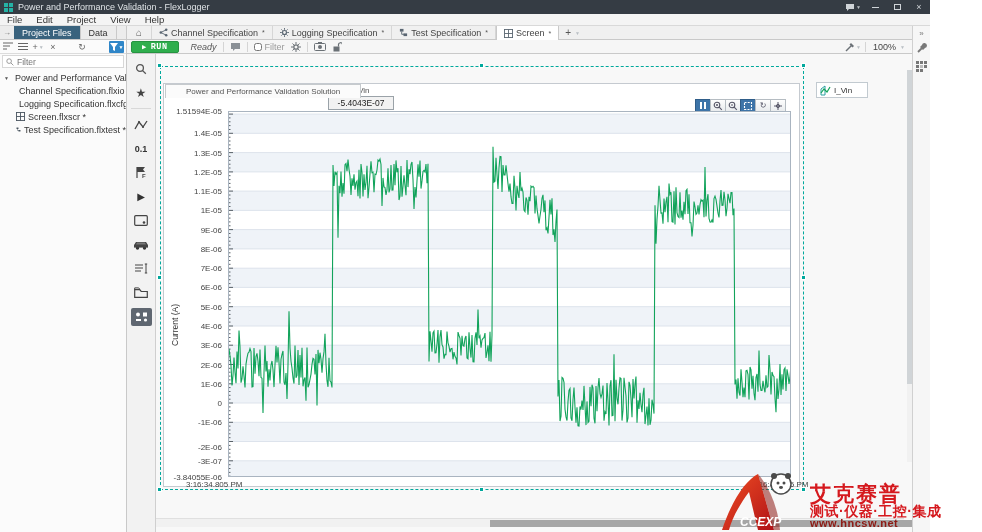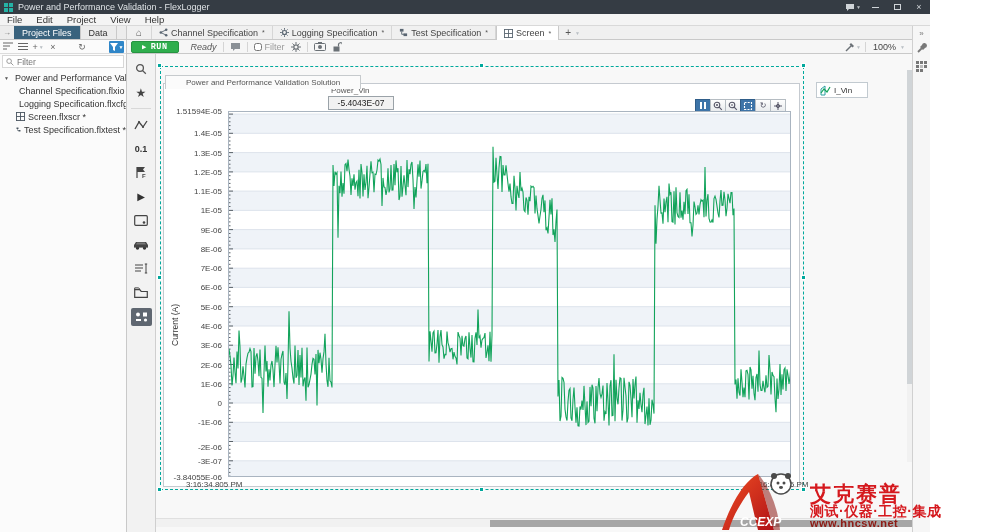--- a/index.html
+++ b/index.html
@@ -73,21 +73,21 @@
   .pal-tile{width:21px;height:18px;background:#5f6771;border-radius:2px;display:flex;align-items:center;justify-content:center}
 
   .canvas{flex:1;position:relative;background:#f8f8f8;min-width:0;overflow:hidden}
 
   
   .sel-outline{position:absolute;left:4px;top:12px;width:644px;height:424px;border:1px dashed #00a89c;pointer-events:none}
   .handle{position:absolute;width:5px;height:5px;background:#00a89c;border:1px solid #fff}
 
   
   .chart-widget{position:absolute;left:7px;top:16px;width:637px;height:417px}
-  .cw-tab{position:absolute;left:2px;top:5px;height:14px;z-index:2;background:#fbfbfb;border:1px solid #c6cacd;border-bottom:none;display:flex;align-items:center;padding:0 20px;font-size:8px;color:#555;white-space:nowrap}
+  .cw-tab{position:absolute;left:2px;top:14px;height:14px;z-index:2;background:#fbfbfb;border:1px solid #c6cacd;border-bottom:none;display:flex;align-items:center;padding:0 20px;font-size:8px;color:#555;white-space:nowrap}
   .cw-body{position:absolute;left:0;top:13px;right:0;bottom:0;background:#fff;border:1px solid #c5cad0}
   .ind-label{position:absolute;left:167px;top:2px;font-size:8px;color:#555}
   .ind-value{position:absolute;left:164px;top:12px;width:66px;height:14px;background:#f2f2f2;border:1px solid #9aa2a8;font-size:8.5px;color:#222;display:flex;align-items:center;justify-content:center}
   .cluster-toolbar{position:absolute;left:532px;top:15px;display:flex}
   .ct-btn{width:16px;height:13px;border:1px solid #b5bcc2;margin-left:-1px;background:linear-gradient(#fdfdfd,#e9ecee);display:flex;align-items:center;justify-content:center;color:#556;font-size:8px}
   .ct-btn.active{background:#3d74a8;color:#fff;border-color:#2f5d89}
   .pause-bars{display:flex;gap:2px}
   .pause-bars i{width:2px;height:7px;background:#fff;display:block}
   .plot{position:absolute;left:64px;top:27px;width:563px;height:366px}
   .y-axis-title{position:absolute;left:6px;top:262px;transform:rotate(-90deg);transform-origin:0 0;font-size:8.5px;color:#333;white-space:nowrap}

